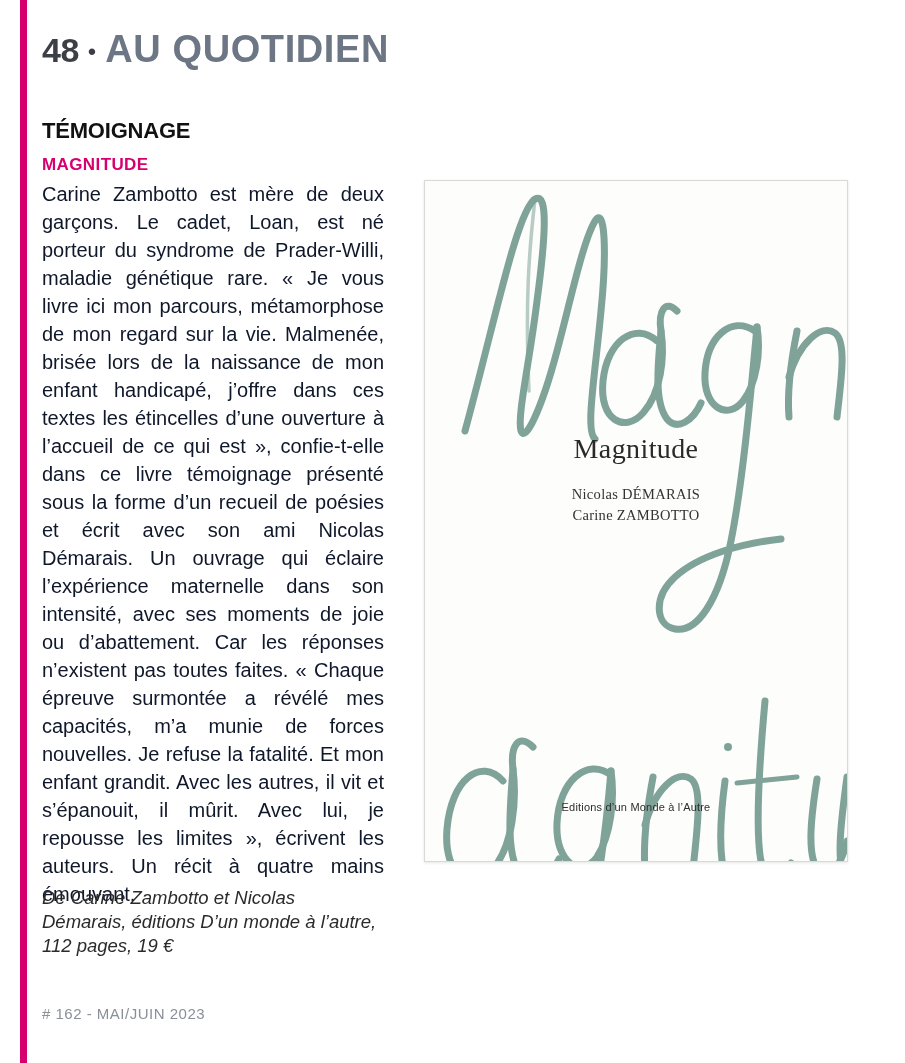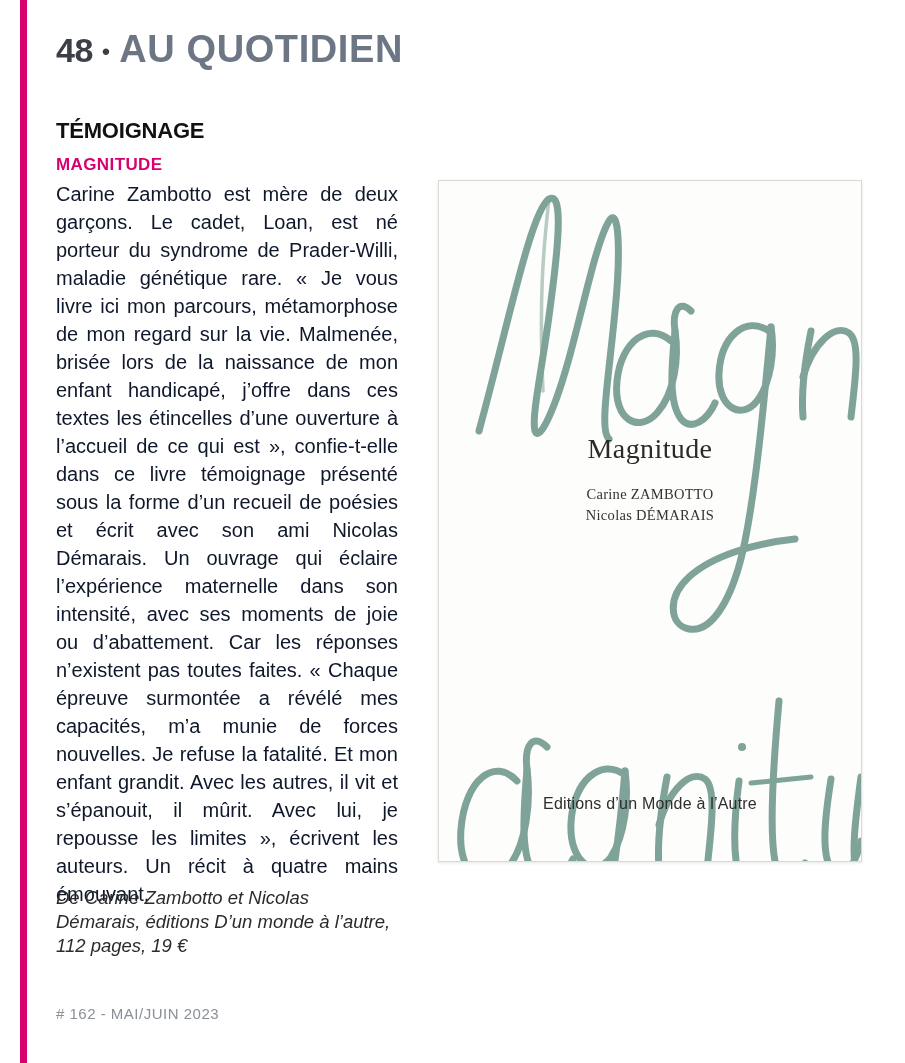--- a/index.html
+++ b/index.html
@@ -21,21 +21,21 @@
     position: absolute;
     left: 20px;
     top: 0;
     width: 7px;
     height: 1063px;
     background: #d6006e;
   }
 
   .page {
     position: absolute;
-    left: 56px;
+    left: 42px;
     top: 0;
     width: 820px;
     height: 855px;
   }
 
   
   .running-head {
     position: absolute;
     left: 0;
     top: 28px;
@@ -165,21 +165,21 @@
     color: #333333;
     letter-spacing: 0.3px;
   }
   .cover-publisher {
     position: absolute;
     left: 0;
     right: 0;
     bottom: 48px;
     text-align: center;
     font-family: "Liberation Sans", sans-serif;
-    font-size: 16px;
+    font-size: 11px;
     color: #2e2e2e;
     letter-spacing: 0.2px;
   }
   .script {
     font-family: "DejaVu Serif", serif;
     fill: none;
     stroke: #7fa398;
   }
 </style>
 </head>
@@ -243,20 +243,20 @@
           <path d="M340 520 C 334 586, 330 650, 336 680 C 340 700, 356 698, 366 682" stroke-width="7"></path>
           <path d="M312 602 L 372 596" stroke-width="5"></path>
 
           <path d="M392 598 C 386 636, 382 672, 392 688 C 402 702, 416 686, 422 660" stroke-width="7"></path>
           <path d="M422 596 C 416 640, 412 676, 418 692" stroke-width="7"></path>
         </g>
       </svg>
 
       <div class="cover-title">Magnitude</div>
       <div class="cover-authors">
+        <div>Nicolas DÉMARAIS</div>
         <div>Carine ZAMBOTTO</div>
-        <div>Nicolas DÉMARAIS</div>
       </div>
       <div class="cover-publisher">Editions d’un Monde à l’Autre</div>
     </div>
   </div>
 
 </div>
 
 </body></html>

